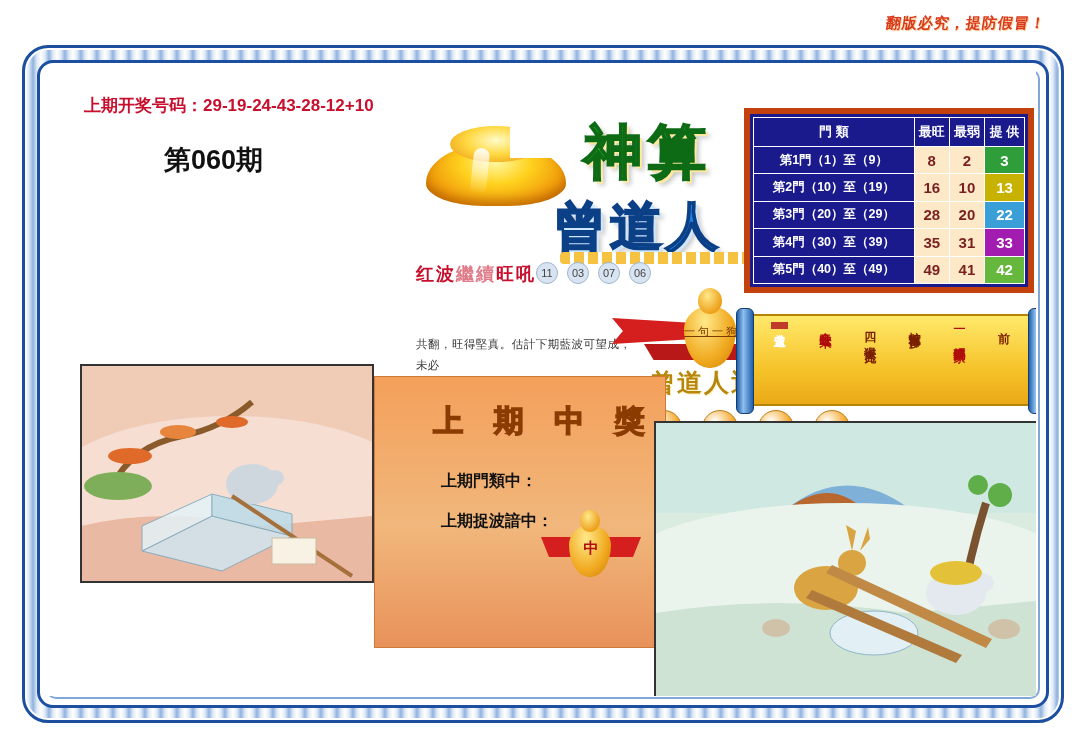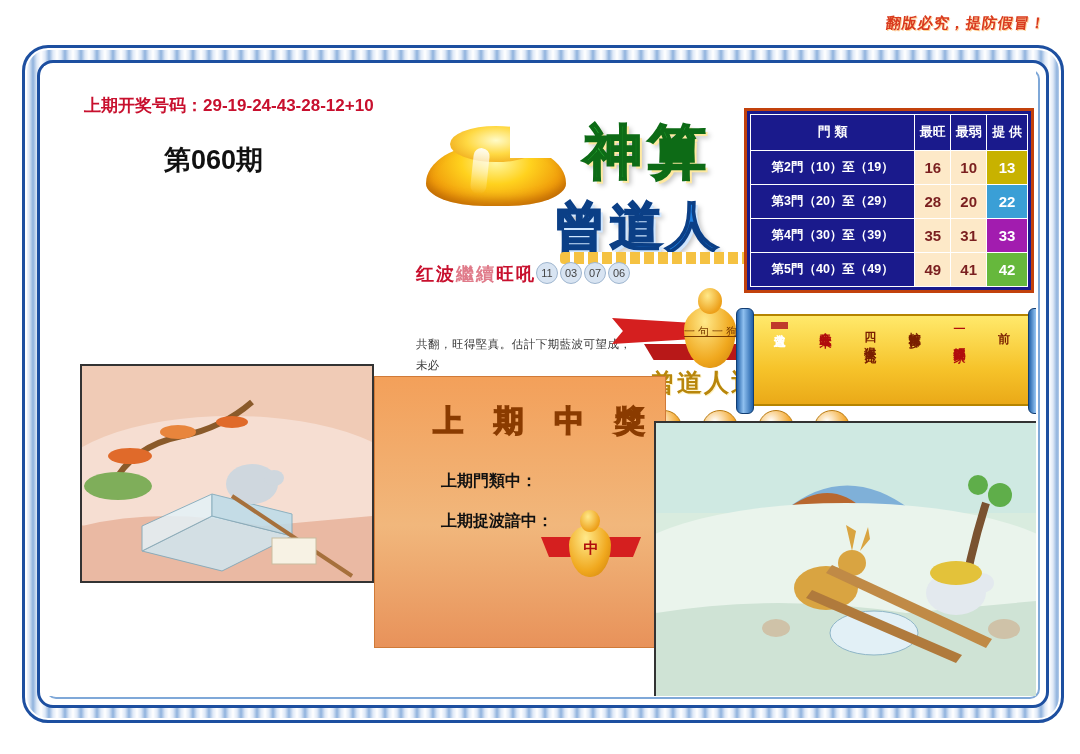--- a/index.html
+++ b/index.html
@@ -100,21 +100,21 @@
     border-radius:4px;
   }
 
   
   .redwave{
     position:absolute;left:372px;top:196px;
     font-size:18px;color:#c8102e;font-weight:bold;letter-spacing:2px;text-align:right;
   }
   .redwave .faint{color:#e07b8a;}
   .ballrow-small{
-    position:absolute;left:492px;top:196px;display:flex;gap:2px;
+    position:absolute;left:492px;top:196px;display:flex;gap:9px;
   }
   .ballrow-small span{
     display:inline-block;width:20px;height:20px;line-height:20px;border-radius:50%;
     background:#d8e4f2;color:#444;font-size:11px;text-align:center;border:1px solid #9fb6cf;
   }
 
   
   .para{
     position:absolute;left:372px;top:268px;width:215px;
     font-size:11.5px;line-height:21px;color:#3a3a3a;text-align:justify;
@@ -157,21 +157,21 @@
   .ballrow-big span{
     display:block;width:34px;height:34px;line-height:34px;border-radius:50%;
     background:radial-gradient(circle at 35% 30%,#ffffff,#f4a72a 60%,#c9740d);
     color:#5a2c00;font-size:15px;font-weight:bold;text-align:center;
     border:1px solid #b97a10;
   }
 
   
   .tablewrap{
     position:absolute;left:700px;top:42px;width:290px;height:185px;
-    border:3px solid #c2410c;background:#1a1a8c;padding:3px;box-sizing:border-box;
+    border:6px solid #c2410c;background:#1a1a8c;padding:3px;box-sizing:border-box;
   }
   table.dt{border-collapse:collapse;width:100%;height:100%;}
   table.dt th,table.dt td{
     border:1px solid #ffffff;text-align:center;font-size:13px;color:#ffffff;
     font-weight:bold;padding:0;
   }
   table.dt th{background:#1a1a8c;font-size:13px;}
   table.dt td.cat{background:#1a1a8c;font-size:12.5px;white-space:nowrap;}
   table.dt td.num{background:#fde9c8;color:#7a1f1f;font-size:15px;}
   table.dt td.sup{color:#ffffff;font-size:15px;}
@@ -318,20 +318,26 @@
     </div>
 
     <div class="tablewrap">
       <table class="dt">
         <tbody>
             <tr>
           <th>門 類</th>
           <th>最旺</th>
           <th>最弱</th>
           <th>提 供</th>
+        </tr>
+        <tr>
+          <td class="cat">第1門（1）至（9）</td>
+          <td class="num">8</td>
+          <td class="num">2</td>
+          <td class="sup sup1">3</td>
         </tr>
         <tr>
           <td class="cat">第2門（10）至（19）</td>
           <td class="num">16</td>
           <td class="num">10</td>
           <td class="sup sup2">13</td>
         </tr>
         <tr>
           <td class="cat">第3門（20）至（29）</td>
           <td class="num">28</td>

